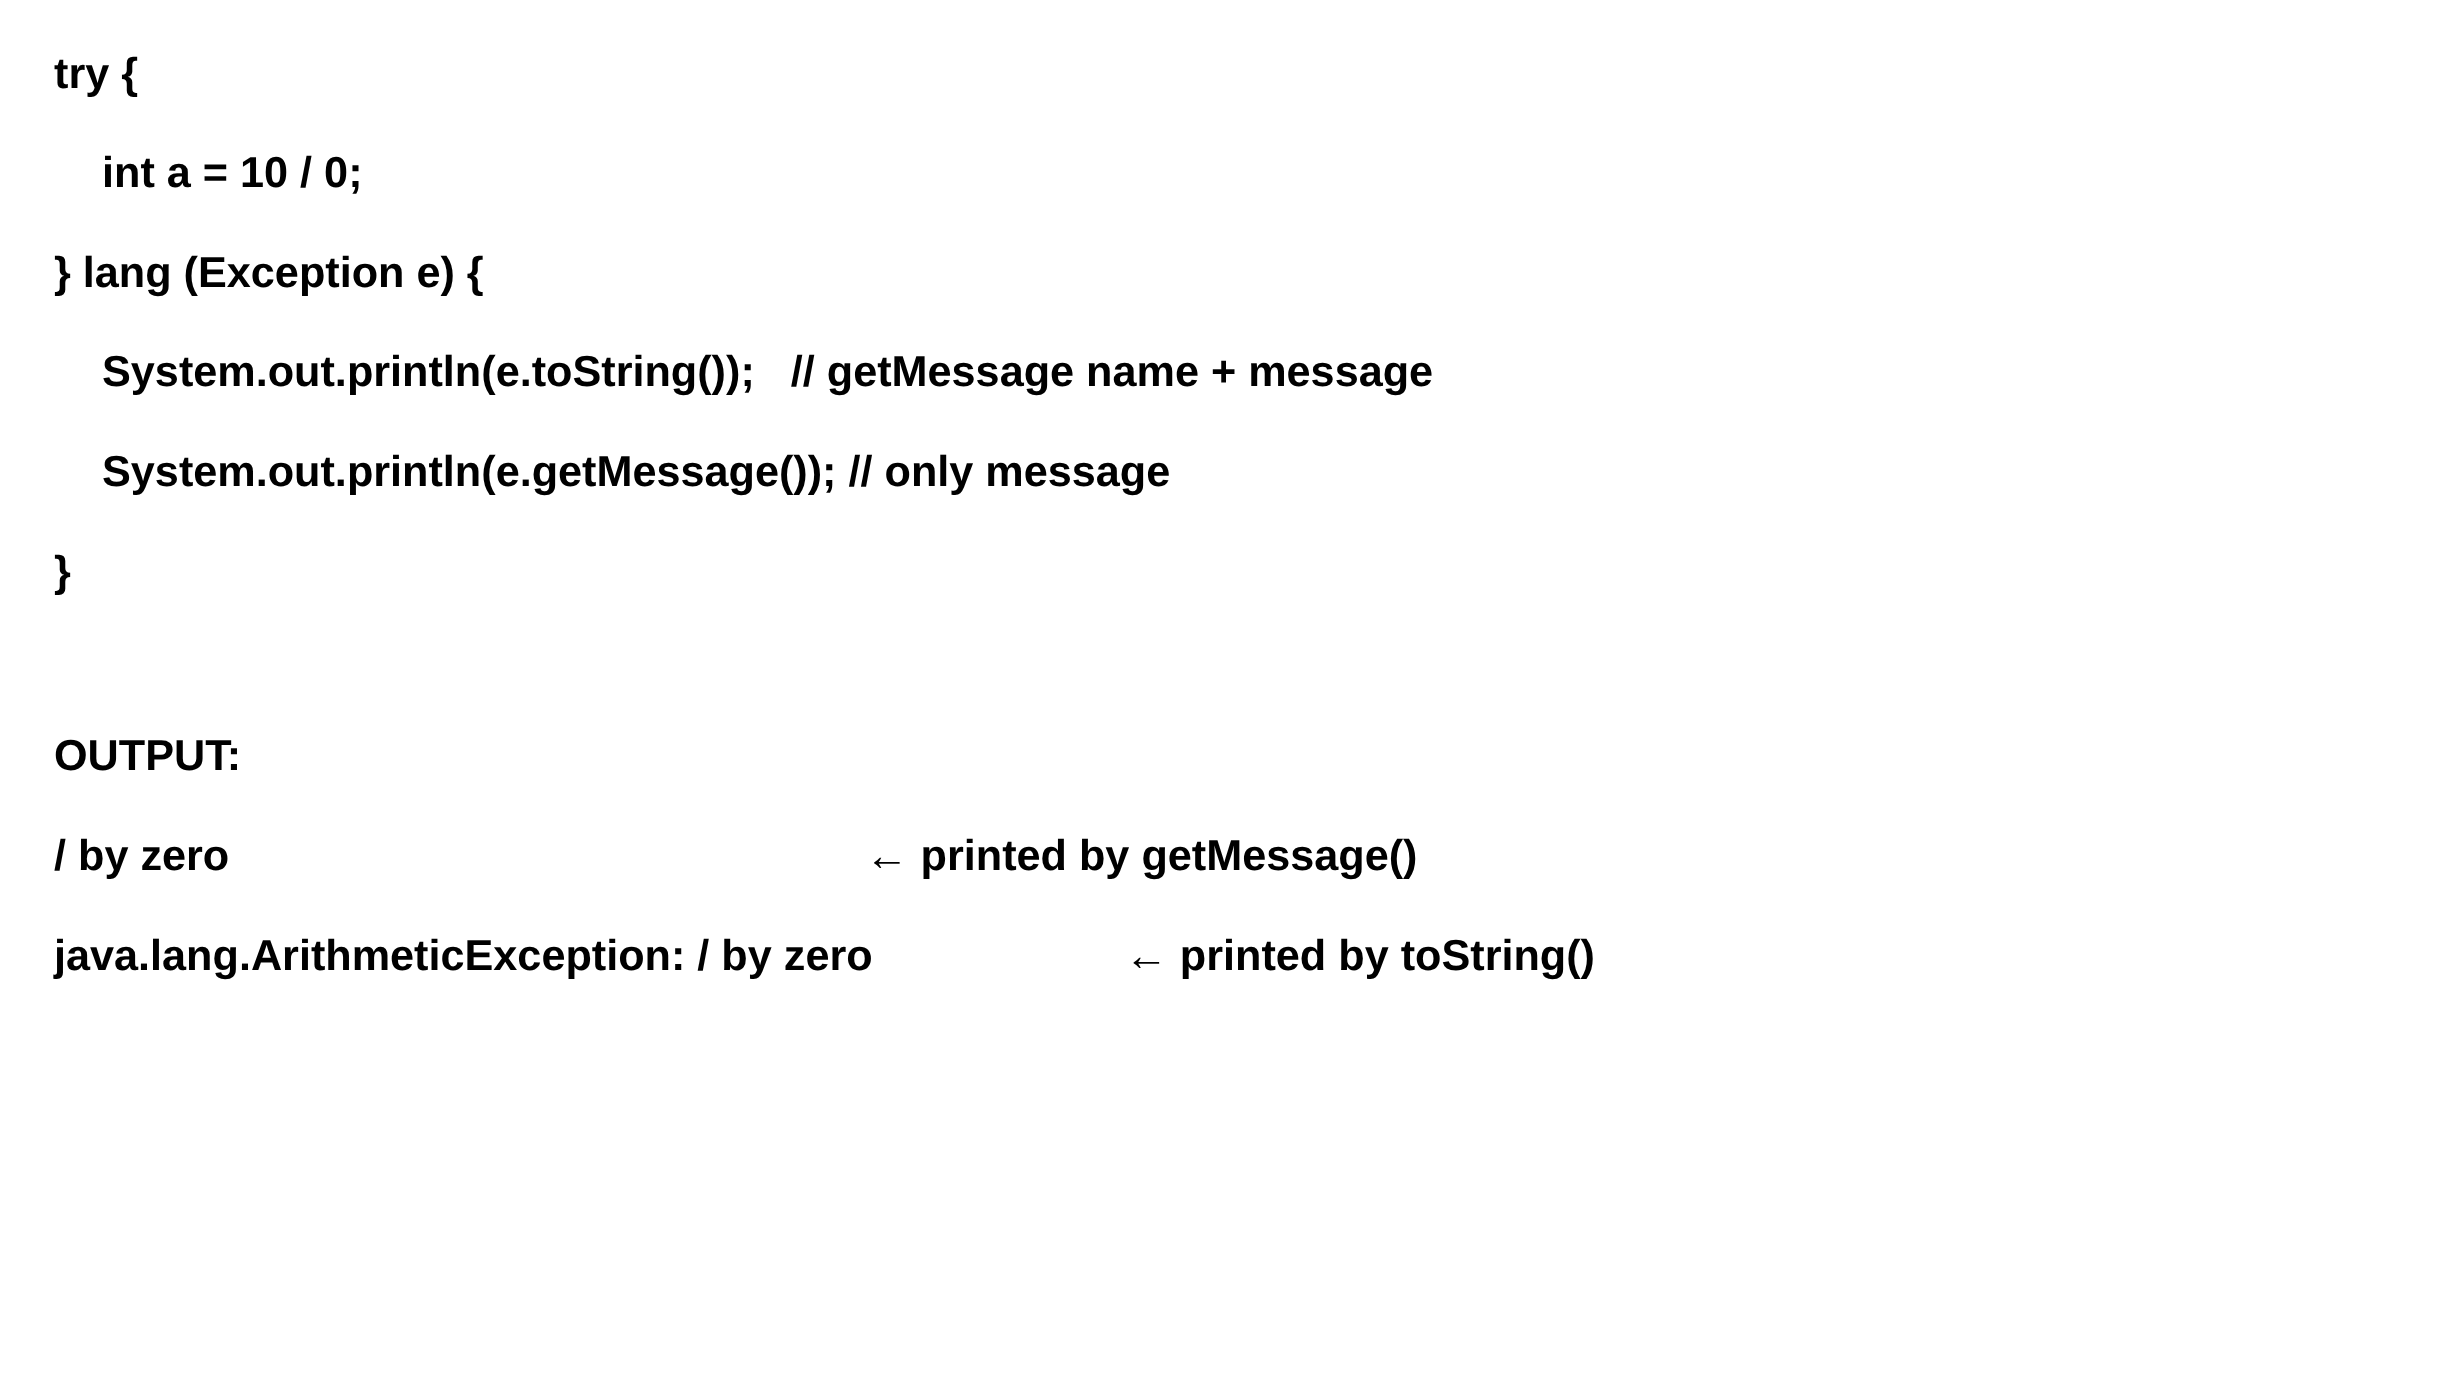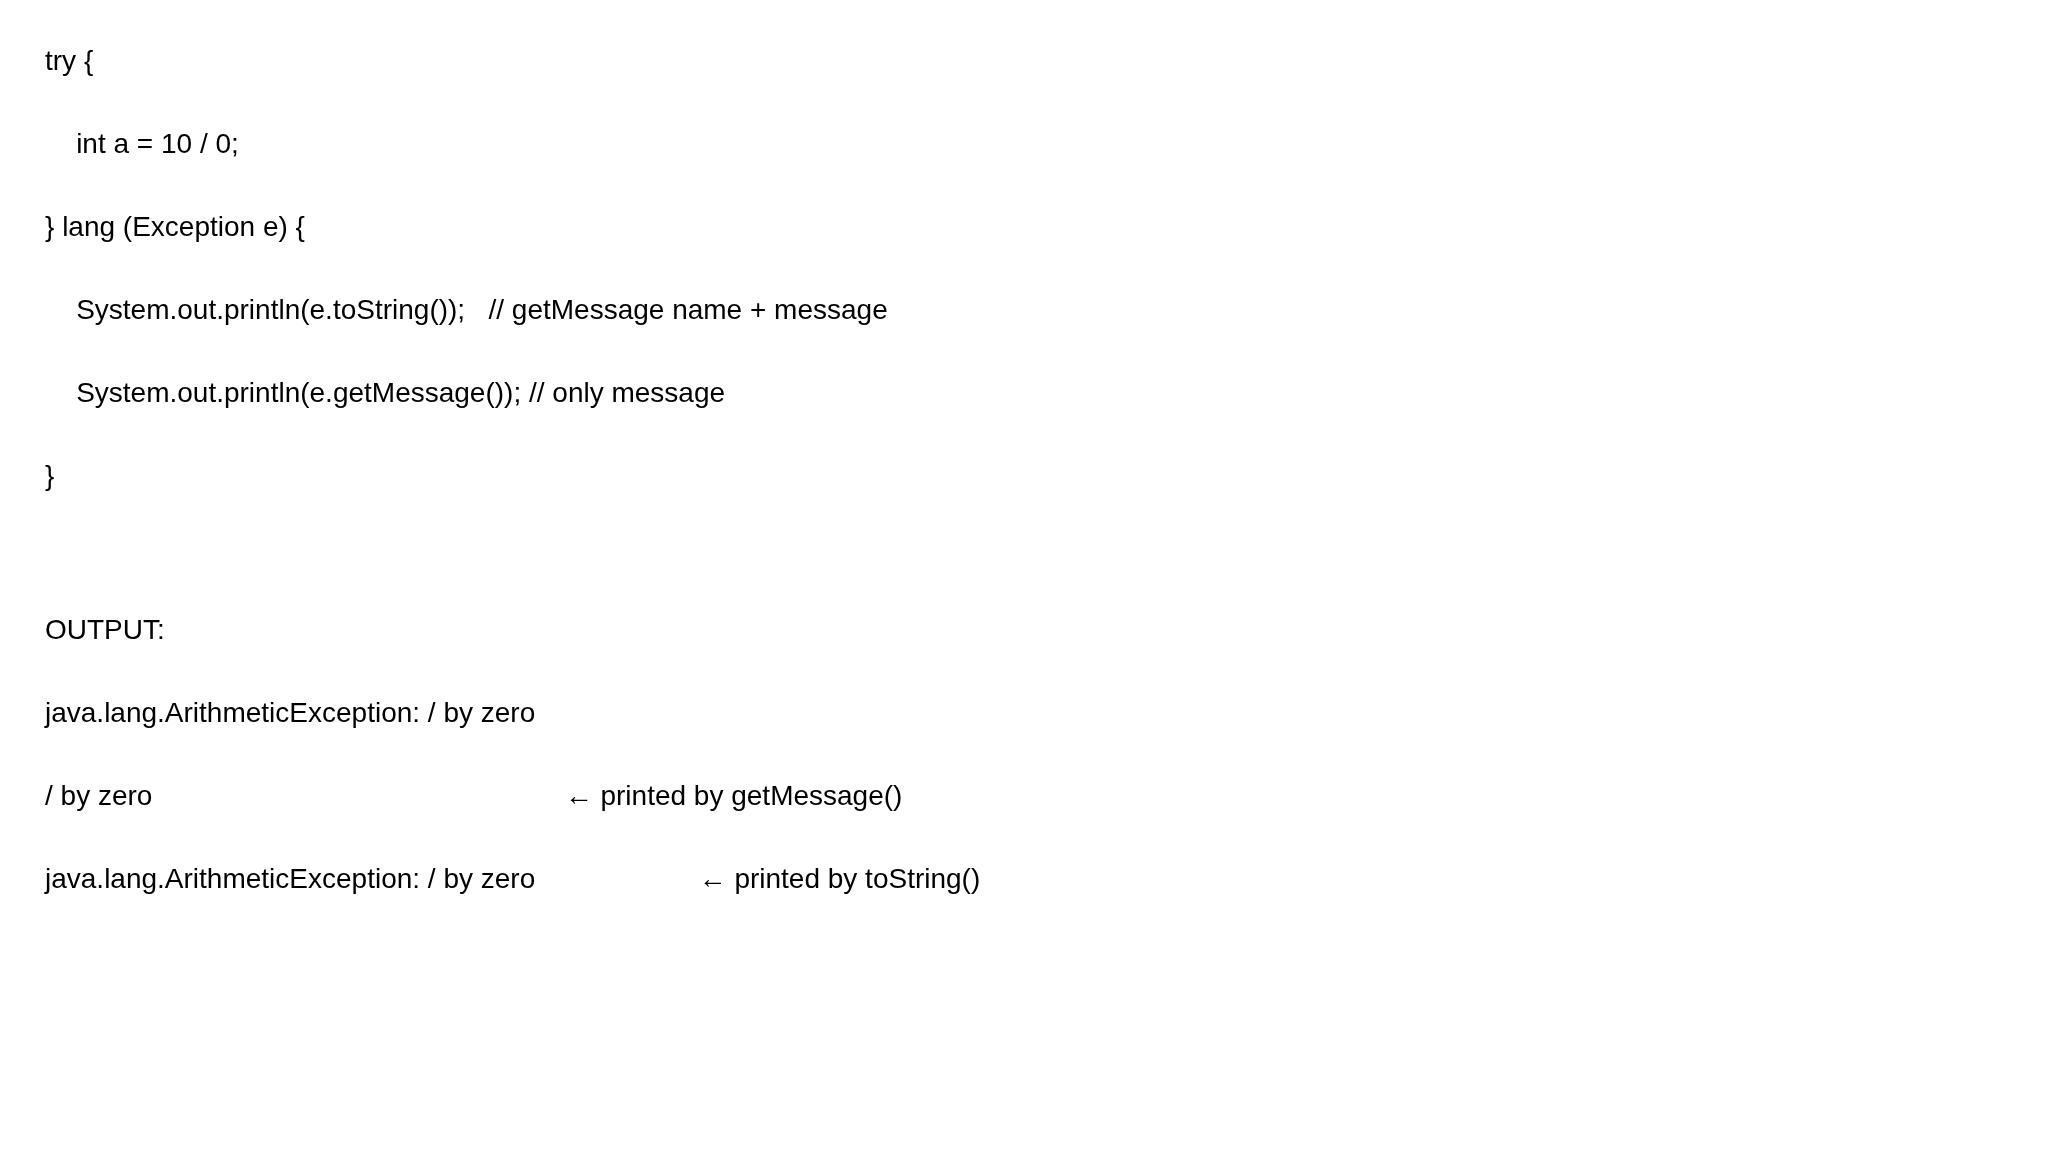--- a/index.html
+++ b/index.html
@@ -13,23 +13,23 @@
     color: #000000;
     font-family: "Liberation Sans", "DejaVu Sans", sans-serif;
     overflow: hidden;
   }
   .doc {
     box-sizing: border-box;
     width: 1895px;           
     padding: 37px 0 0 45px;
   }
   .ln {
-    font-size: 28px;
+    font-size: 36px;
     line-height: 47px;
-    font-weight: 400;
+    font-weight: 700;
     margin: 0 0 36px 0;      
     min-height: 47px;
     white-space: pre-wrap;   
     word-break: normal;
   }
   .blank-gap {
     margin-top: 107px;        
   }
 </style>
 </head>
@@ -39,17 +39,16 @@
 
   <p class="ln">try {</p>
   <p class="ln">    int a = 10 / 0;</p>
   <p class="ln">} lang (Exception e) {</p>
   <p class="ln">    System.out.println(e.toString());   // getMessage name + message</p>
   <p class="ln">    System.out.println(e.getMessage()); // only message</p>
   <p class="ln">}</p>
 
   <p class="ln blank-gap">OUTPUT:</p>
 
-  <p class="ln">java.lang.ArithmeticException: / by zero</p>
   <p class="ln">/ by zero                                                     ← printed by getMessage()</p>
   <p class="ln">java.lang.ArithmeticException: / by zero                     ← printed by toString()</p>
 
 </div>
 
 </body></html>

